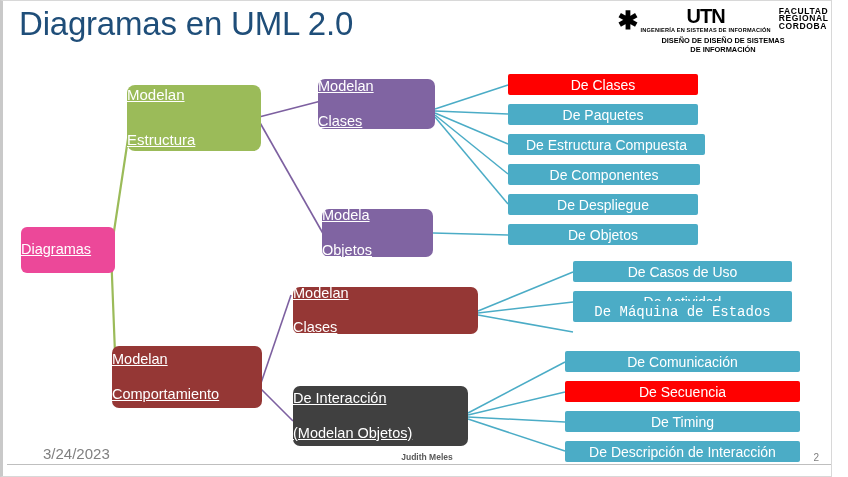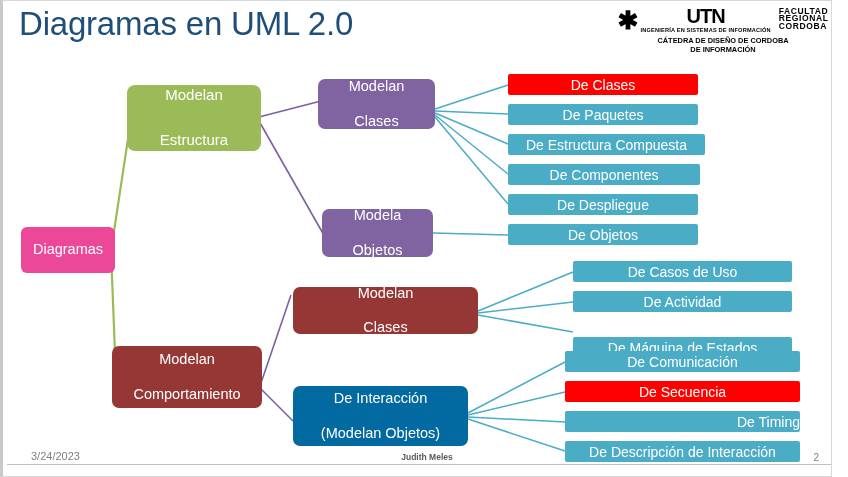--- a/index.html
+++ b/index.html
@@ -92,25 +92,26 @@
     width: 848px; height: 477px;
     pointer-events: none;
   }
 
   
   .node {
     position: absolute;
     display: flex;
     align-items: center;
     justify-content: center;
-    text-align: center;
+    text-align: left;
     color: #ffffff;
     line-height: 1.18;
     border-radius: 7px;
     z-index: 5;
+    text-decoration: underline;
   }
   .node span { display: block; width: 100%; }
 
   .n-root {
     background: #ec4899;
     font-size: 14.5px;
     border-radius: 6px;
   }
   .n-green {
     background: #9BBB59;
@@ -122,21 +123,21 @@
     background: #8064A2;
     font-size: 14.5px;
     border-radius: 7px;
   }
   .n-darkred {
     background: #953735;
     font-size: 14.5px;
     border-radius: 7px;
   }
   .n-red {
-    background: #0369a1;
+    background: #404040;
     font-size: 14.5px;
     border-radius: 7px;
   }
 
   
   .leaf {
     position: absolute;
     height: 21px;
     display: flex;
     align-items: center;
@@ -152,22 +153,22 @@
 
   
   #footer-line {
     position: absolute;
     left: 4px; bottom: 11px;
     width: 840px; height: 1px;
     background: #bfbfbf;
   }
   #footer-date {
     position: absolute;
-    left: 28px; bottom: 14px;
-    font-size: 11px;
+    left: 40px; bottom: 14px;
+    font-size: 15px;
     color: #808080;
   }
   #footer-author {
     position: absolute;
     left: 0; bottom: 14px;
     width: 848px;
     text-align: center;
     font-size: 8.5px;
     font-weight: bold;
     color: #595959;
@@ -194,21 +195,21 @@
         <div id="logo-sub">INGENIERÍA EN SISTEMAS DE INFORMACIÓN</div>
       </div>
       <div id="logo-bar"></div>
       <div id="logo-fac">
         <div>FACULTAD</div>
         <div>REGIONAL</div>
         <div>CORDOBA</div>
       </div>
     </div>
     <div id="logo-catedra">
-      <div>CÁTEDRA DE DISEÑO DE CORDOBA</div>
+      <div>DISEÑO DE DISEÑO DE SISTEMAS</div>
       <div>DE INFORMACIÓN</div>
     </div>
   </div>
 
   <svg id="lines" viewBox="0 0 848 477">
 
     <path d="M 128 118 L 108 250 L 112 352" stroke="#9BBB59" stroke-width="2.2" fill="none"></path>
 
     <path d="M 256 116 L 318 100" stroke="#7D60A0" stroke-width="1.6" fill="none"></path>
     <path d="M 256 120 L 322 236" stroke="#7D60A0" stroke-width="1.6" fill="none"></path>
@@ -299,31 +300,31 @@
   <div class="leaf" style="left:570px; top:260px; width:219px;">
     <span>De Casos de Uso</span>
   </div>
 
   <div class="leaf" style="left:505px; top:223px; width:190px;">
     <span>De Objetos</span>
   </div>
   <div class="leaf" style="left:570px; top:290px; width:219px;">
     <span>De Actividad</span>
   </div>
-  <div class="leaf" style="left:570px; top:336px; width:219px;">
+  <div class="leaf" style="left:570px; top:300px; width:219px;font-family:Liberation Mono, monospace;">
     <span>De Máquina de Estados</span>
   </div>
 
   <div class="leaf" style="left:562px; top:350px; width:235px;">
     <span>De Comunicación</span>
   </div>
   <div class="leaf hl" style="left:562px; top:380px; width:235px;">
     <span>De Secuencia</span>
   </div>
-  <div class="leaf" style="left:562px; top:410px; width:235px;justify-content:flex-end;">
+  <div class="leaf" style="left:562px; top:410px; width:235px;">
     <span>De Timing</span>
   </div>
   <div class="leaf" style="left:562px; top:440px; width:235px;">
     <span>De Descripción de Interacción</span>
   </div>
 
   <div id="footer-line"></div>
   <div id="footer-date">3/24/2023</div>
   <div id="footer-author">Judith Meles</div>
   <div id="footer-page">2</div>

